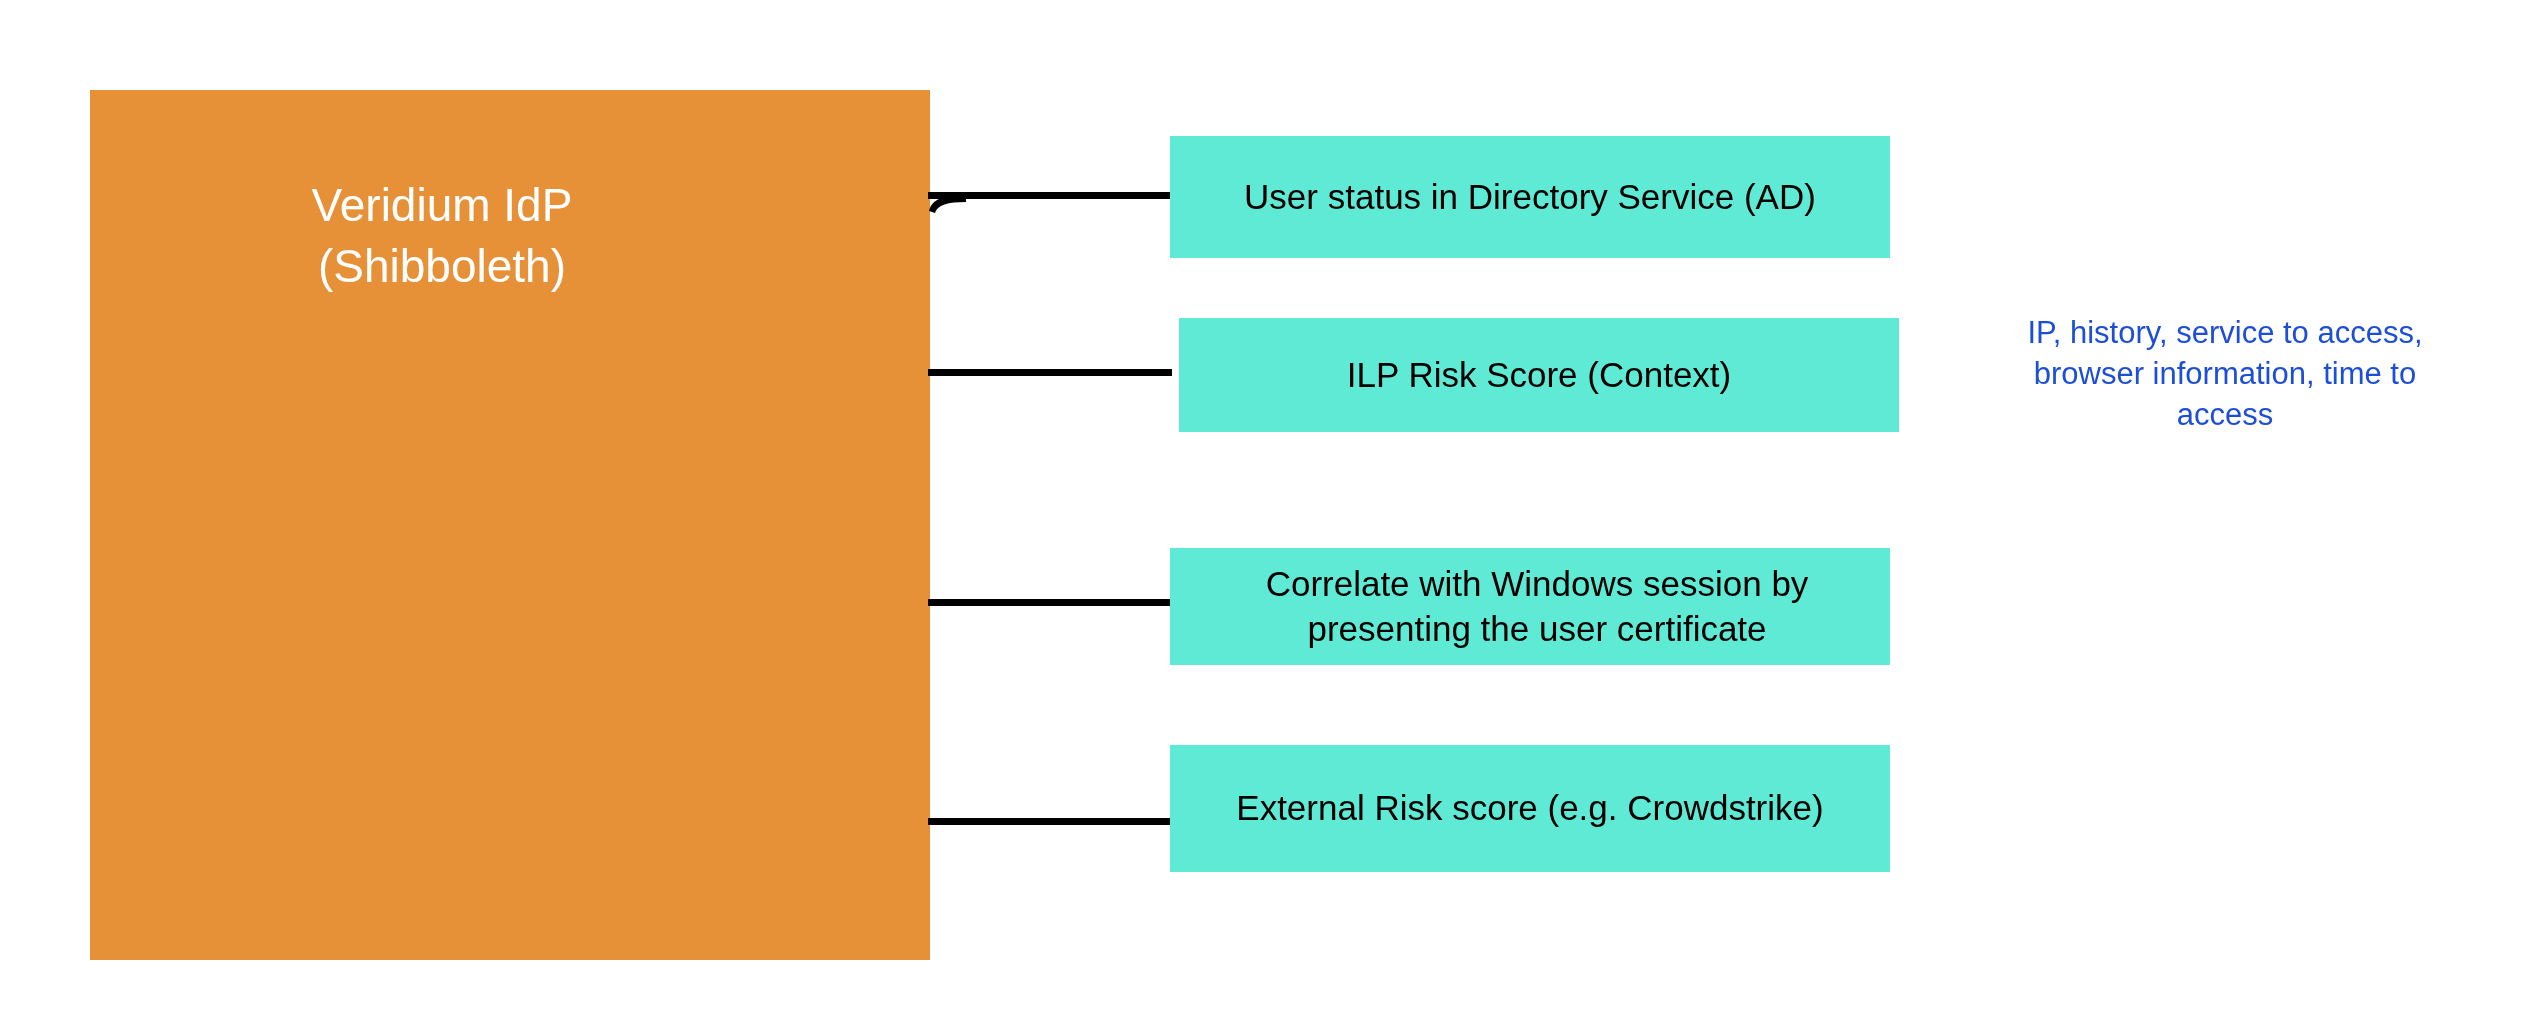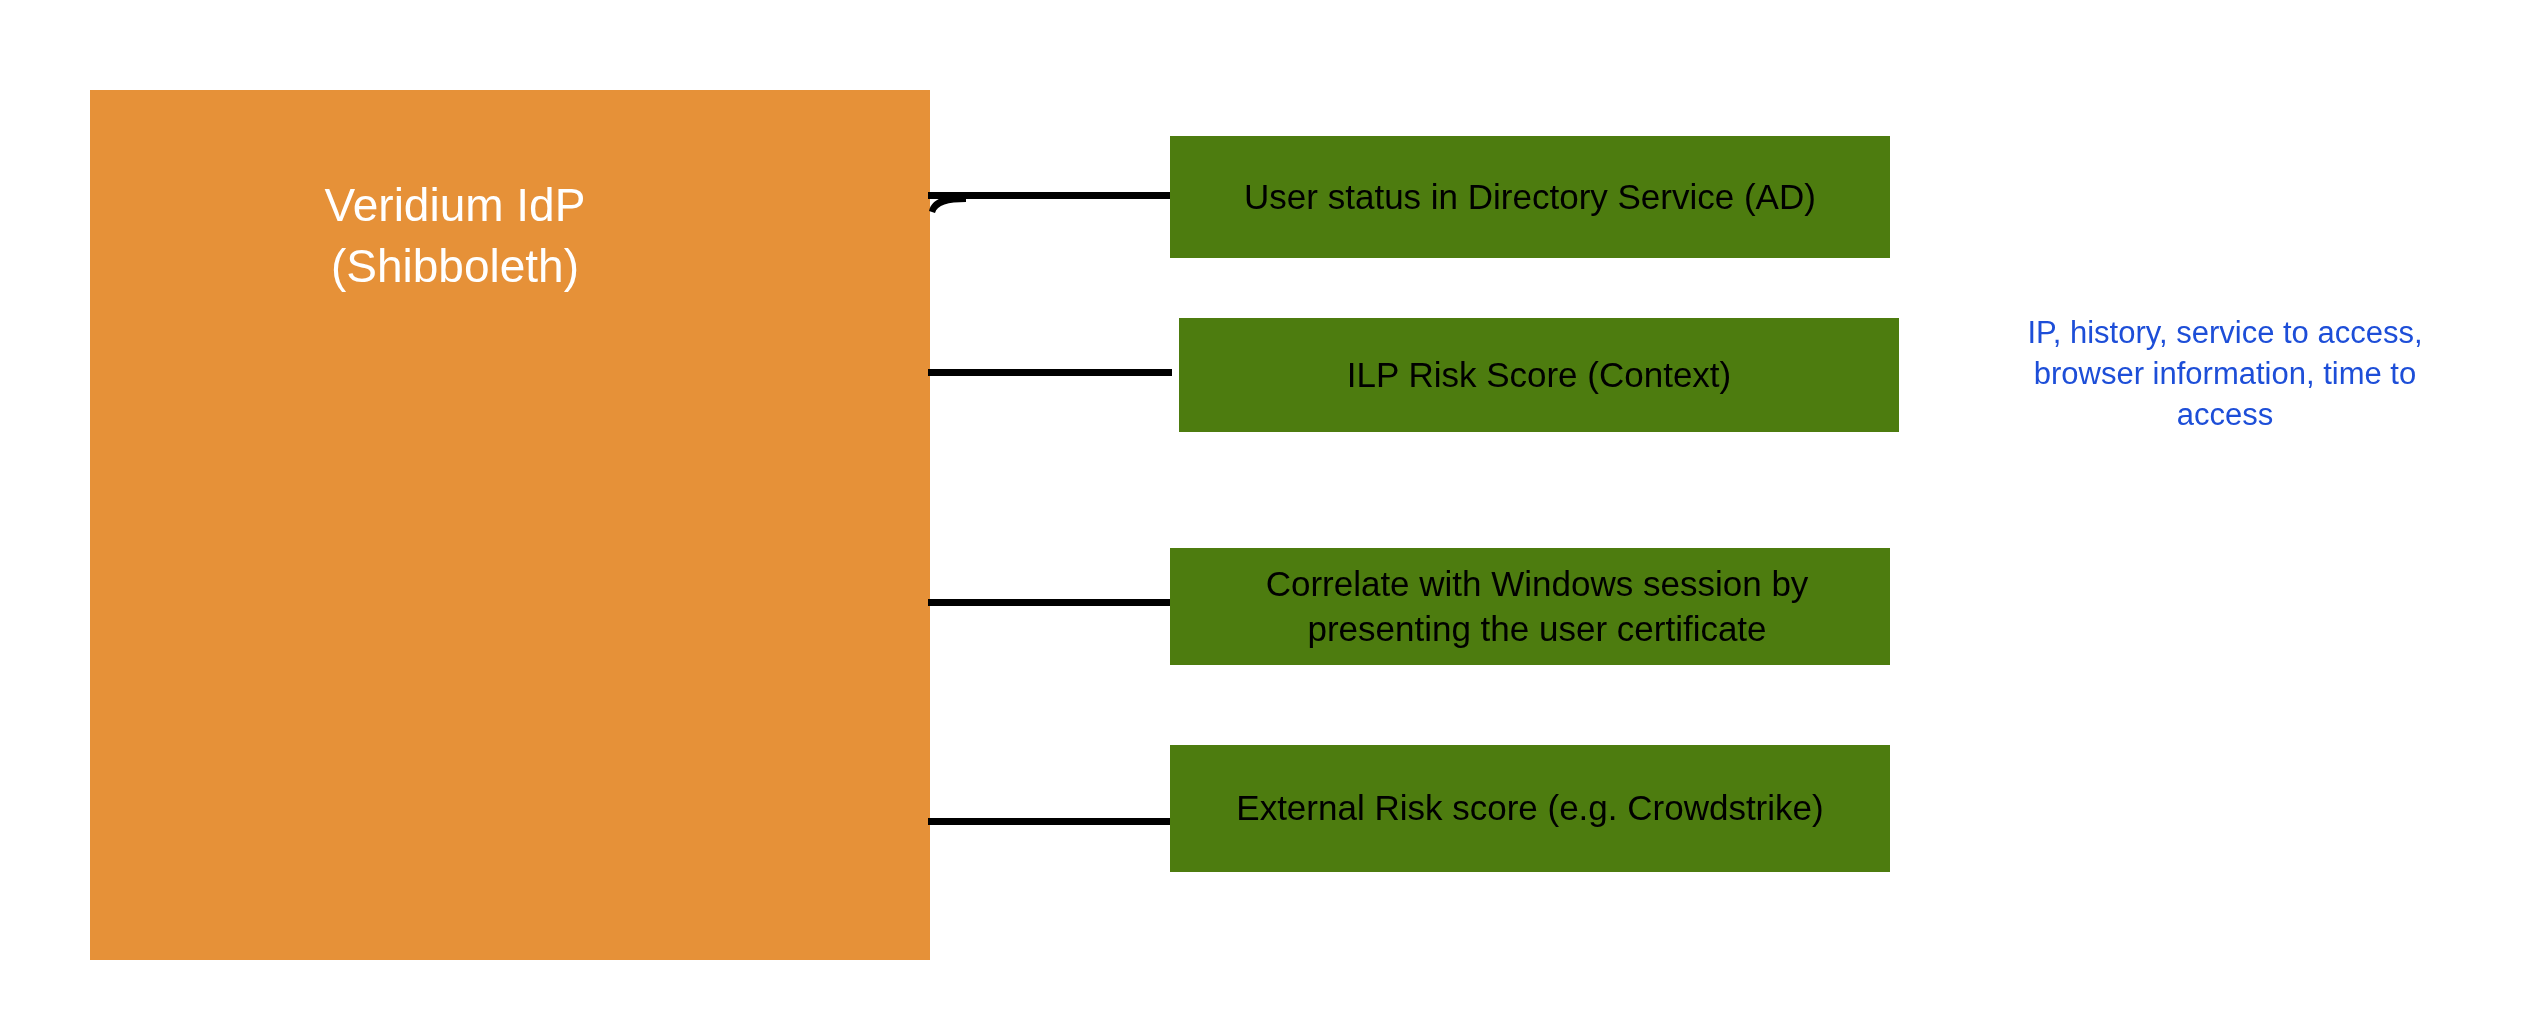--- a/index.html
+++ b/index.html
@@ -33,29 +33,28 @@
     position: absolute;
     left: 0;
     top: 85px;
     width: 704px;
     text-align: center;
     color: #ffffff;
     font-size: 46px;
     line-height: 1.33;
     font-family: "Liberation Sans", sans-serif;
     white-space: pre-line;
-    padding-left: 13px;
   }
 
   
   .input-box {
     position: absolute;
     left: 1170px;
     width: 720px;
-    background: #4d7c0f;
+    background: #5eead4;
     box-sizing: border-box;
     display: flex;
     align-items: center;
     justify-content: center;
   }
   .input-box .input-text {
     text-align: center;
     color: #000000;
     font-size: 35px;
     line-height: 1.28;

